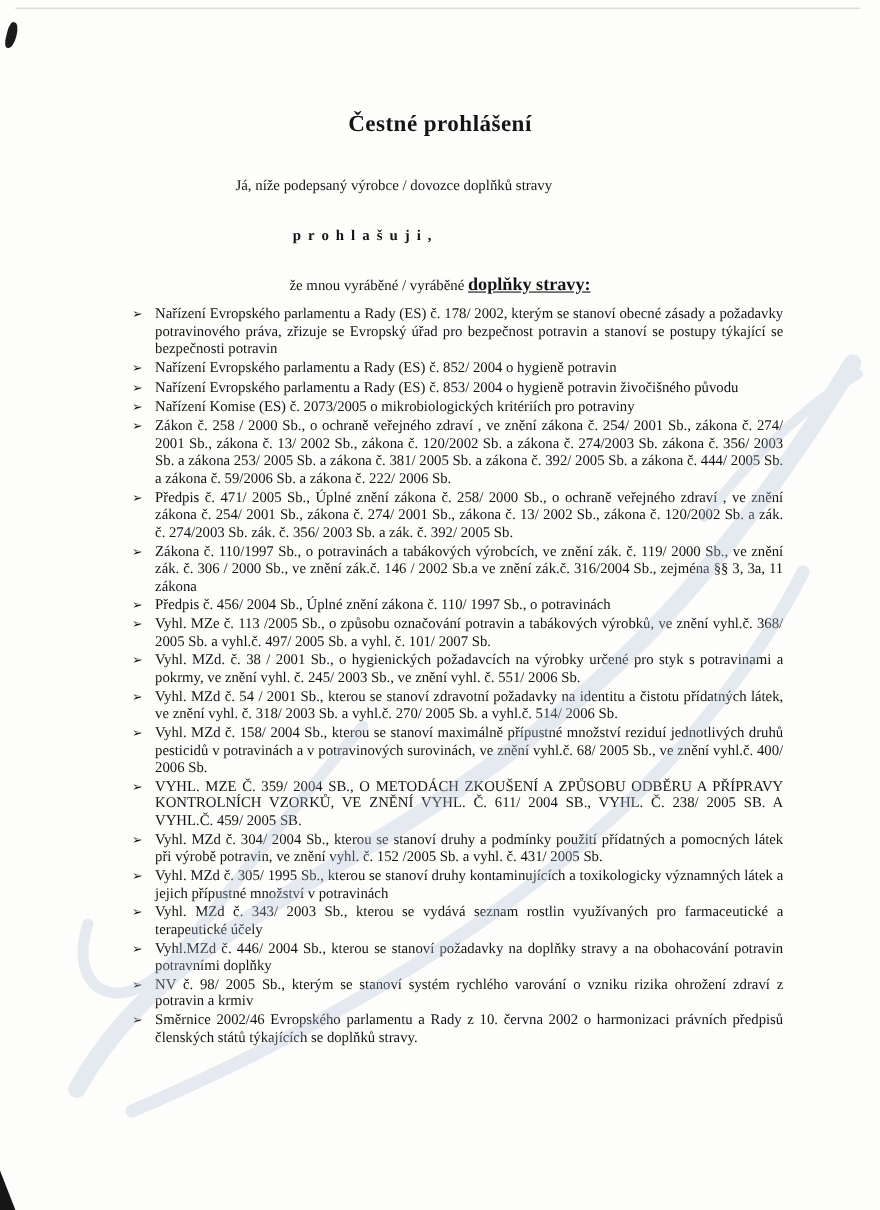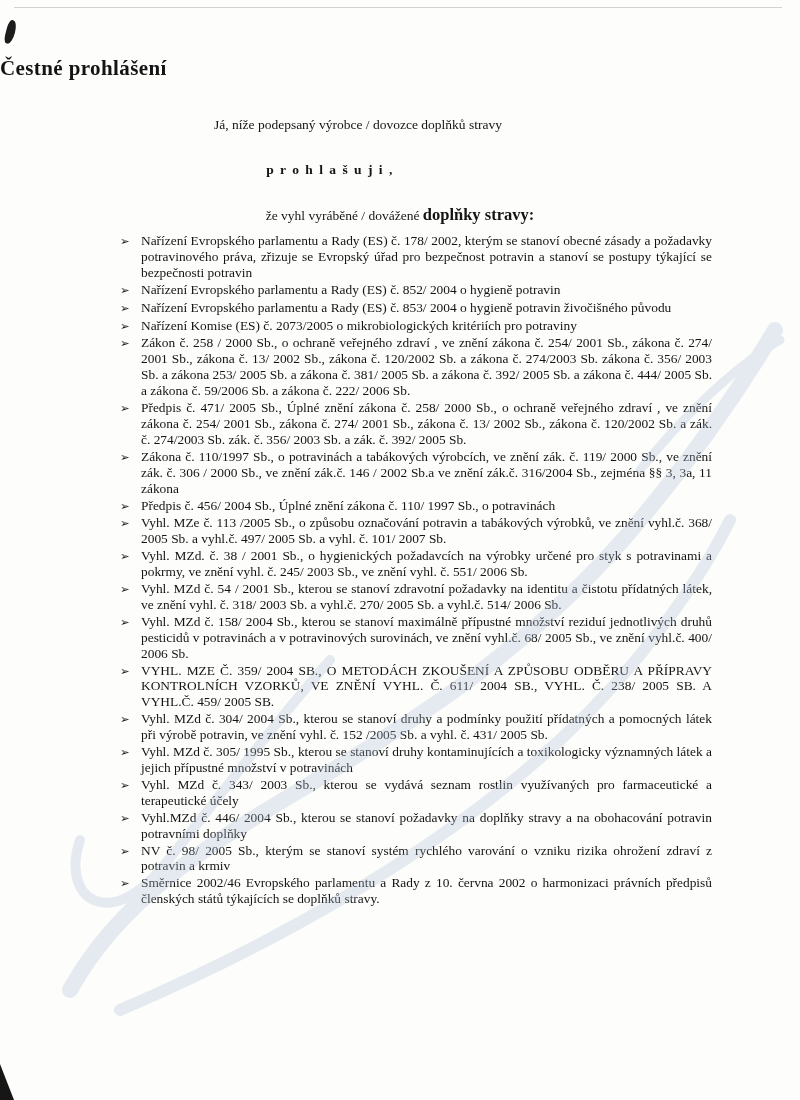--- a/index.html
+++ b/index.html
@@ -30,38 +30,39 @@
     border-top: 36px solid transparent;
   }
   .watermark {
     position: absolute; left: 0; top: 0;
     width: 800px; height: 1100px;
     pointer-events: none;
     z-index: 3;
   }
   .content { position: relative; z-index: 2; }
   .title {
-    text-align: left;
-    padding-top: 56px;
+    text-align: center;
+    padding-top: 100px;
     font-size: 21px;
     font-weight: bold;
     letter-spacing: 0.4px;
   }
   .c-line { text-align: center; font-size: 13.5px; }
   .c1 { margin-top: 36px; transform: translateX(-42px); }
   .c2 {
     margin-top: 29px;
     font-weight: bold;
     letter-spacing: 1.5px;
     transform: translateX(-70px);
   }
   .c3 { margin-top: 27px; }
   .c3 .big {
     font-size: 16.5px;
     font-weight: bold;
+    text-decoration: underline;
   }
   .lead {
     margin: 21px 88px 4px 88px;
     font-size: 13.2px;
   }
   .list { padding: 8px 88px 0 120px; }
   .item {
     display: flex;
     font-size: 13.4px;
     line-height: 15.9px;
@@ -98,21 +99,21 @@
   <div class="content">
     <div class="title">Čestné prohlášení</div>
 
     <div class="c-line c1">
       <span>Já, níže podepsaný výrobce / dovozce </span><span class="b">doplňků stravy</span>
     </div>
 
     <div class="c-line c2">p r o h l a š u j i ,</div>
 
     <div class="c-line c3">
-      <span>že vyhl vyráběné / dovážené </span><span class="big">doplňky stravy:</span>
+      <span>že mnou vyráběné / vyráběné </span><span class="big">doplňky stravy:</span>
     </div>
 
 
     <div class="list">
         <div class="item">
           <span class="bullet">➢</span>
           <span class="itembody"><span class="b">Nařízení Evropského parlamentu a Rady (ES) č. 178/ 2002</span><span>, kterým se stanoví obecné zásady a požadavky potravinového práva, zřizuje se Evropský úřad pro bezpečnost potravin a stanoví se postupy týkající se bezpečnosti potravin</span></span>
         </div>
         <div class="item">
           <span class="bullet">➢</span>

